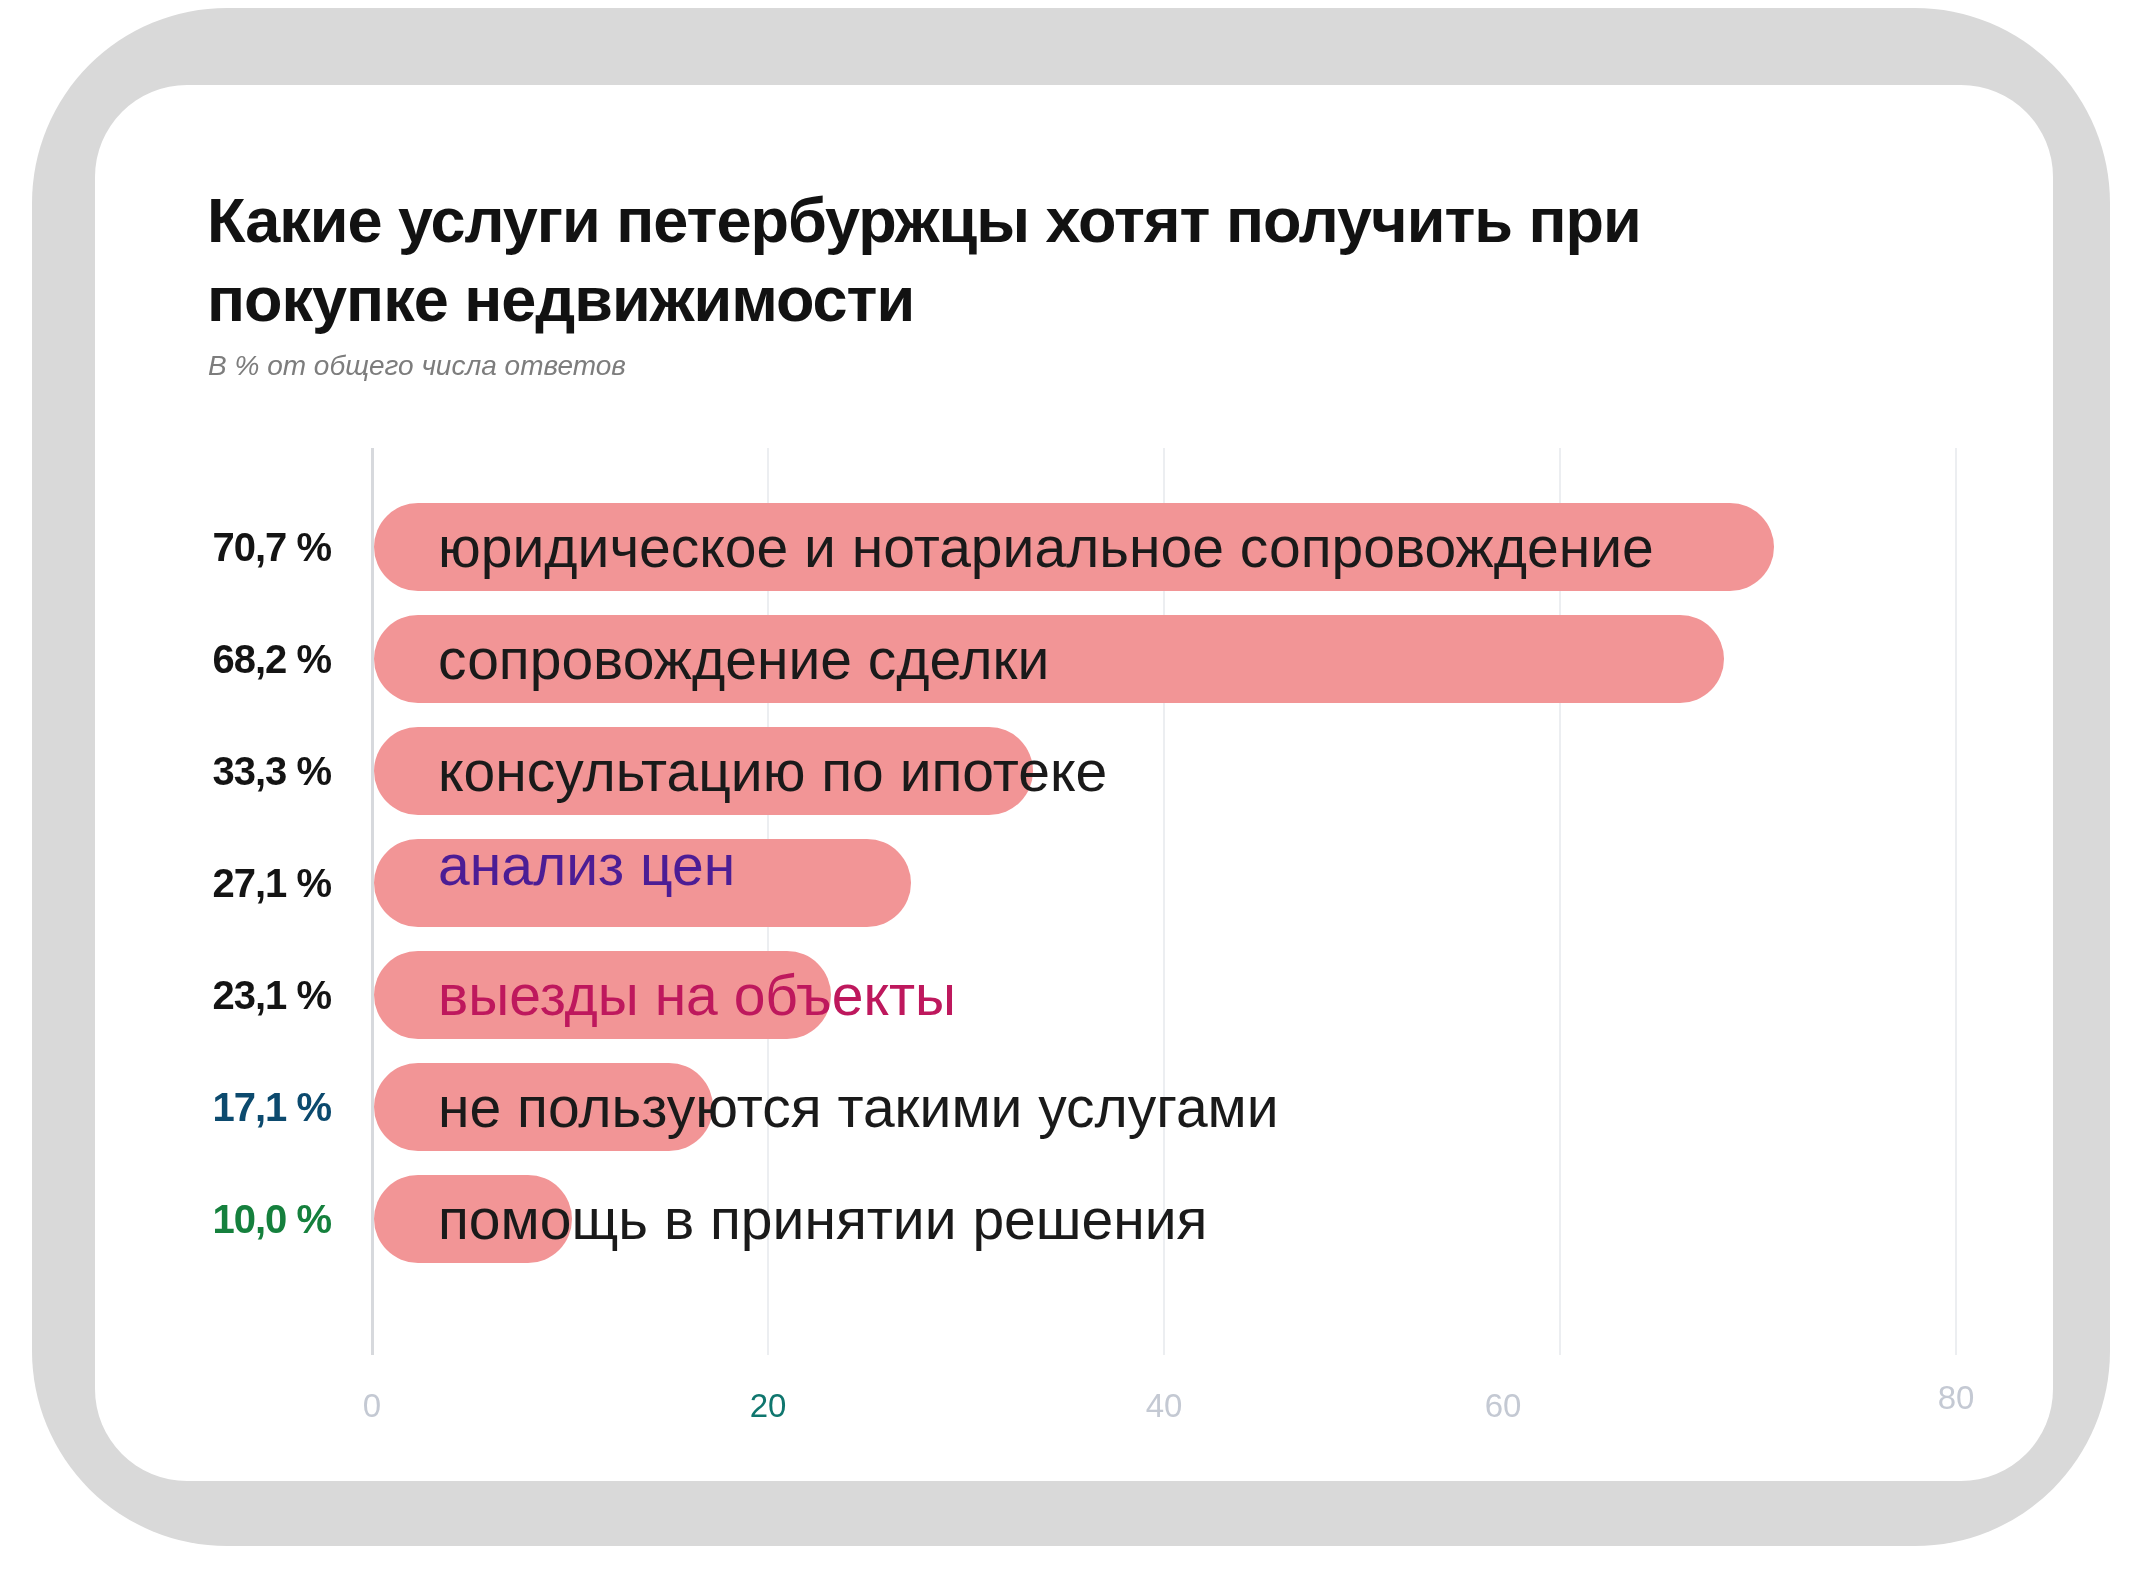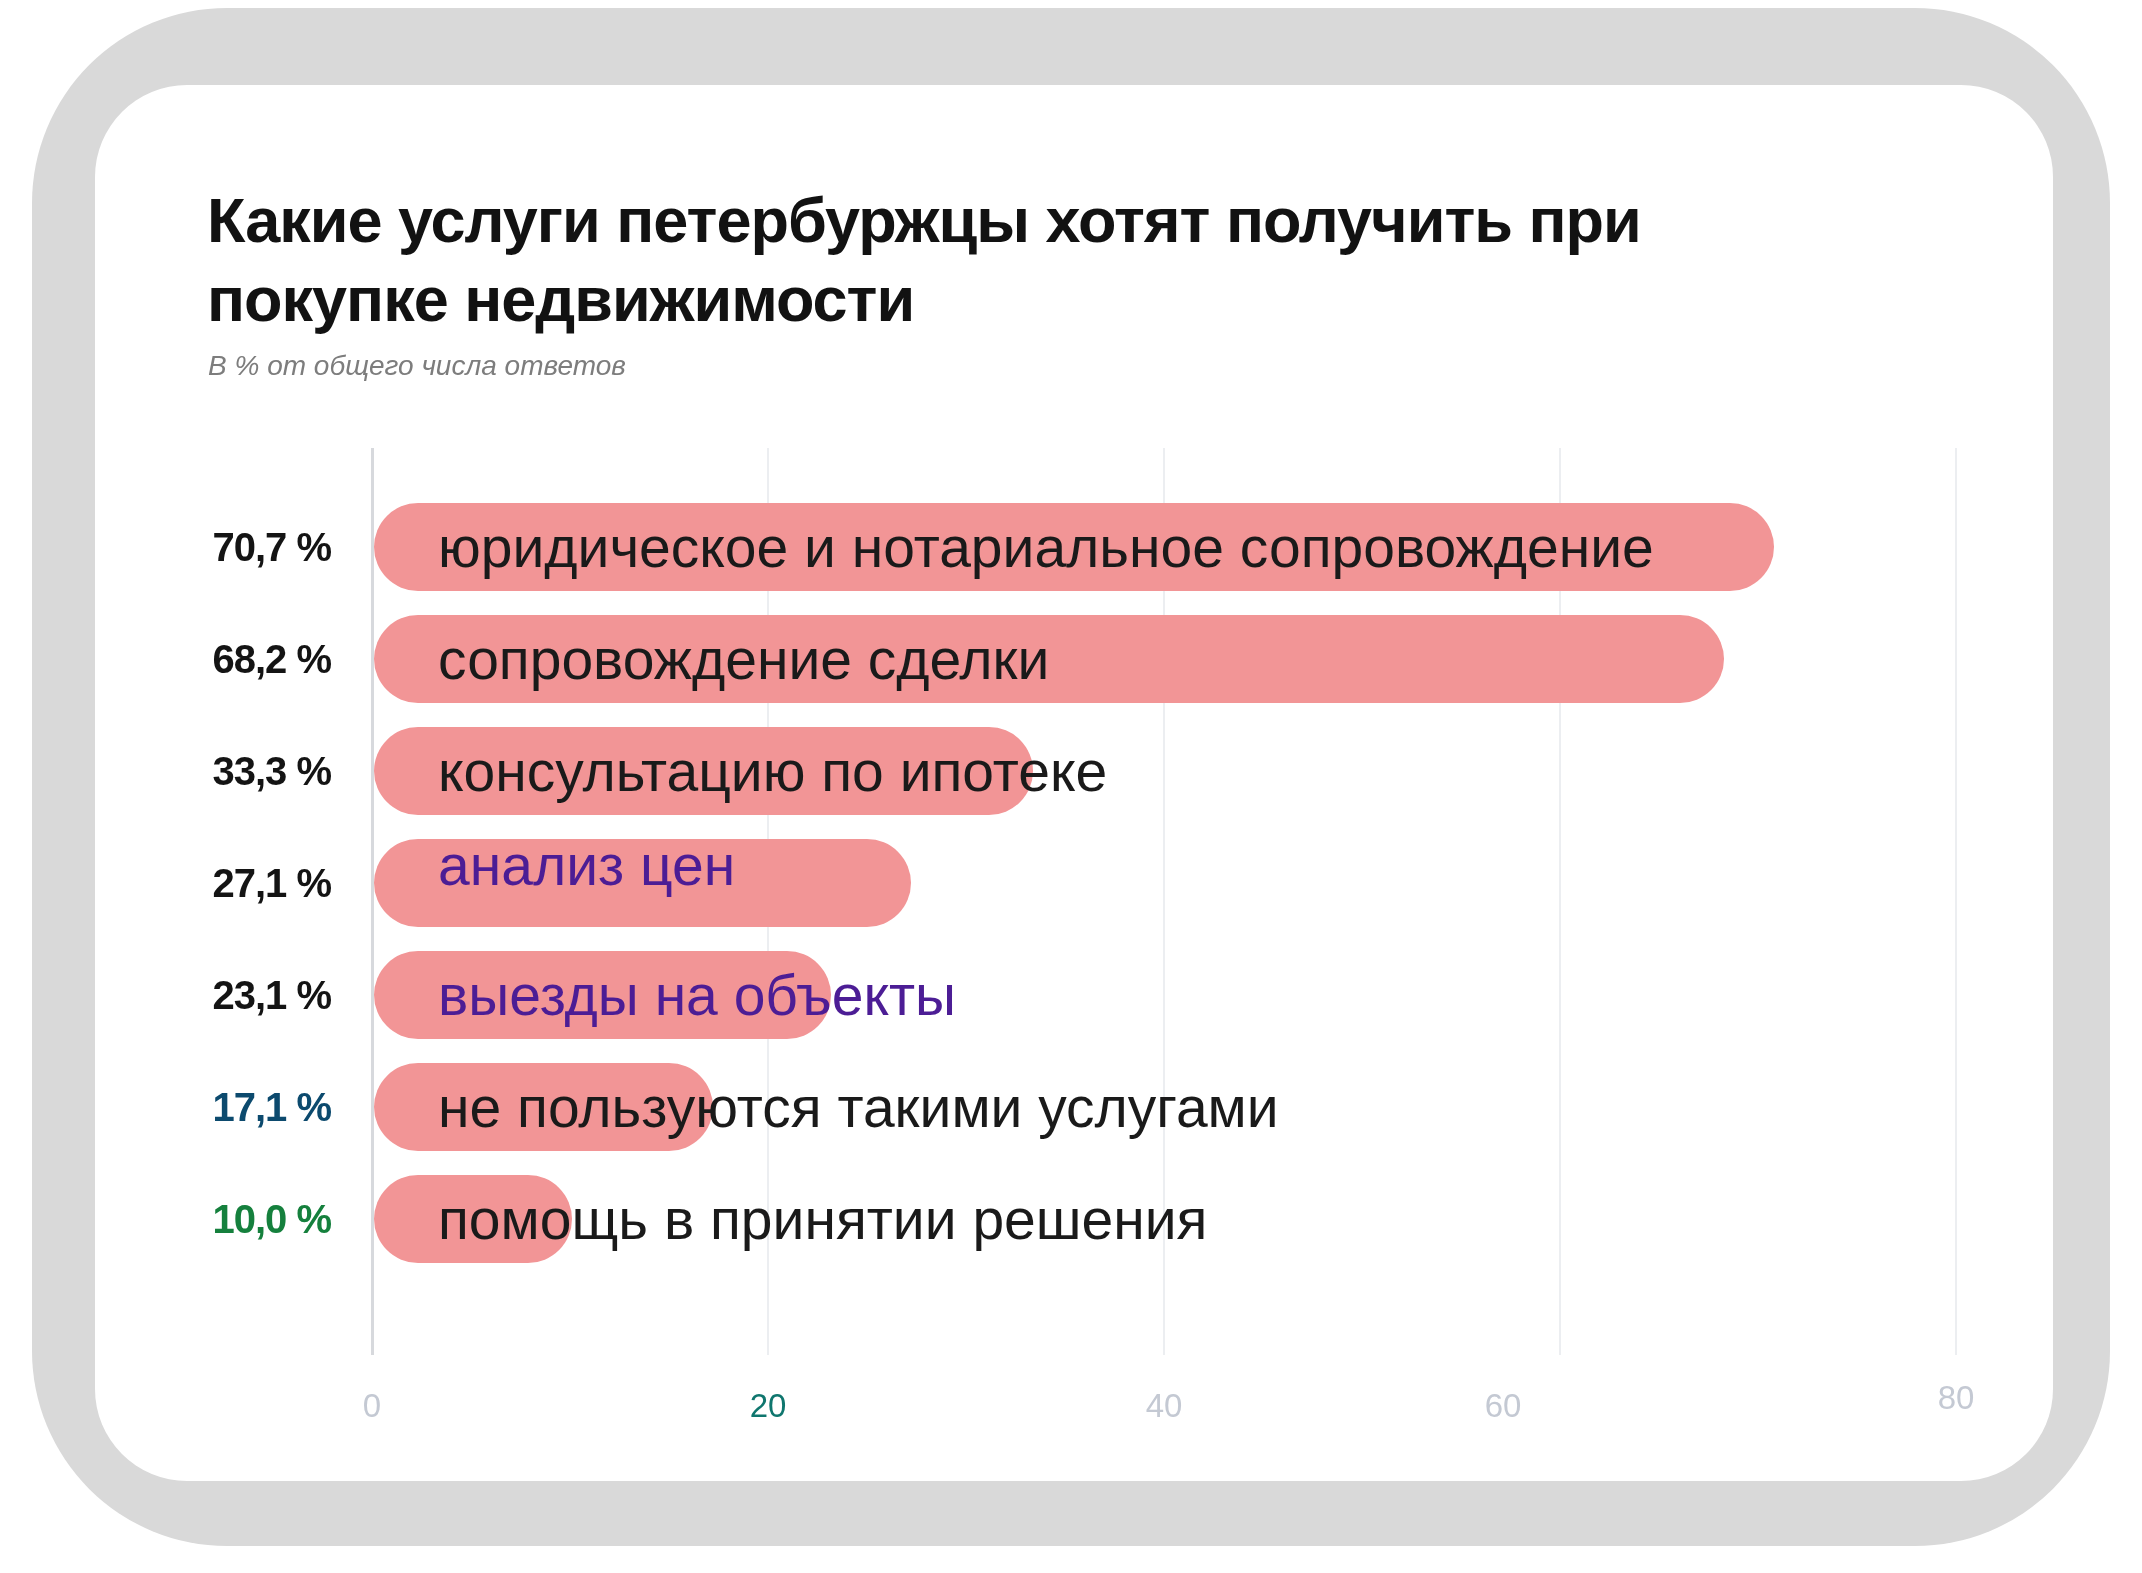--- a/index.html
+++ b/index.html
@@ -125,21 +125,21 @@
           <div class="bar-val" style="top: 530px; color: rgb(20, 20, 20);">68,2 %</div>
           <div class="bar-cat" style="left: 343px; top: 530px; color: rgb(26, 26, 26);">сопровождение сделки</div>
           <div class="bar" style="left: 279px; top: 642px; width: 659px; background: rgb(242, 149, 150);"></div>
           <div class="bar-val" style="top: 642px; color: rgb(20, 20, 20);">33,3 %</div>
           <div class="bar-cat" style="left: 343px; top: 642px; color: rgb(26, 26, 26);">консультацию по ипотеке</div>
           <div class="bar" style="left: 279px; top: 754px; width: 537px; background: rgb(242, 149, 150);"></div>
           <div class="bar-val" style="top: 754px; color: rgb(20, 20, 20);">27,1 %</div>
           <div class="bar-cat" style="left: 343px; top: 736px; color: #4c1d95;">анализ цен</div>
           <div class="bar" style="left: 279px; top: 866px; width: 457px; background: rgb(242, 149, 150);"></div>
           <div class="bar-val" style="top: 866px; color: rgb(20, 20, 20);">23,1 %</div>
-          <div class="bar-cat" style="left: 343px; top: 866px; color: #4c1d95; text-align: center;">выезды на объекты</div>
+          <div class="bar-cat" style="left: 343px; top: 866px; color: #be185d; text-align: center;">выезды на объекты</div>
           <div class="bar" style="left: 279px; top: 978px; width: 339px; background: rgb(242, 149, 150);"></div>
           <div class="bar-val" style="top: 978px; color: #0c4a6e;">17,1 %</div>
           <div class="bar-cat" style="left: 343px; top: 978px; color: rgb(26, 26, 26);">не пользуются такими услугами</div>
           <div class="bar" style="left: 279px; top: 1090px; width: 198px; background: rgb(242, 149, 150);"></div>
           <div class="bar-val" style="top: 1090px; color: #15803d;">10,0 %</div>
           <div class="bar-cat" style="left: 343px; top: 1090px; color: rgb(26, 26, 26);">помощь в принятии решения</div>
           <div class="tick" style="left: 217px; top: 1300px; color: rgb(196, 201, 211);">0</div>
           <div class="tick" style="left: 613px; top: 1300px; color: #0f766e;">20</div>
           <div class="tick" style="left: 1009px; top: 1300px; color: rgb(196, 201, 211);">40</div>
           <div class="tick" style="left: 1348px; top: 1300px; color: rgb(196, 201, 211);">60</div>

